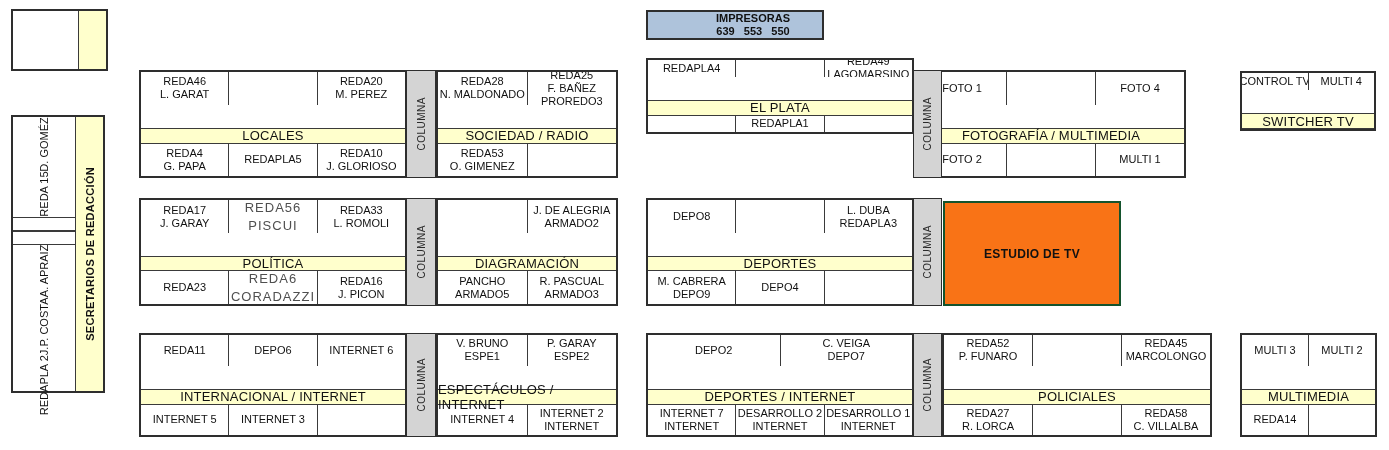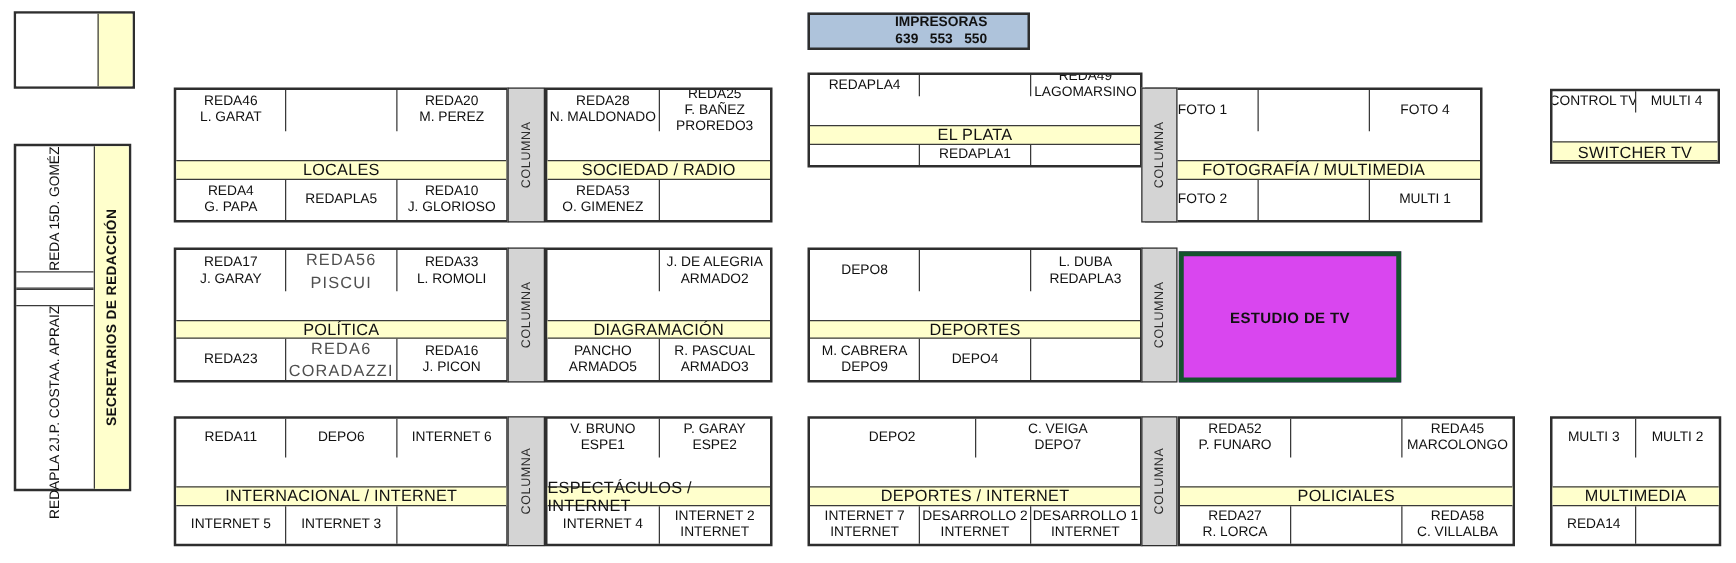--- a/index.html
+++ b/index.html
@@ -32,21 +32,21 @@
   .tl-yellow{flex:none;width:27px;background:#FFFFCC;border-left:1px solid #3a3a3a;}
   
   .sidebar{border:2px solid #2e2e2e;display:flex;background:#fff;}
   .sb-left{flex:1;display:flex;flex-direction:column;}
   .sb-cell{display:flex;align-items:center;justify-content:center;font-size:11px;line-height:13px;text-align:center;}
   .sb-thin{flex:none;height:12px;border-top:1px solid #3a3a3a;border-bottom:1px solid #3a3a3a;}
   .sb-strip{flex:none;width:27px;background:#FFFFCC;border-left:1px solid #3a3a3a;
             display:flex;align-items:center;justify-content:center;}
   .sb-strip .vtext{font-size:11px;font-weight:bold;letter-spacing:.3px;}
   
-  .estudio{background:#d946ef;border:4px solid #14532d;display:flex;align-items:center;justify-content:center;
+  .estudio{background:#f97316;border:2px solid #14532d;display:flex;align-items:center;justify-content:center;
            font-size:12px;font-weight:bold;letter-spacing:.3px;}
   .line{white-space:nowrap;}
 </style>
 </head>
 <body>
 
 <div id="canvas">
 
   <div class="abs tl-box" style="left:11px;top:9px;width:97px;height:62px;">
     <div class="tl-white"></div>

